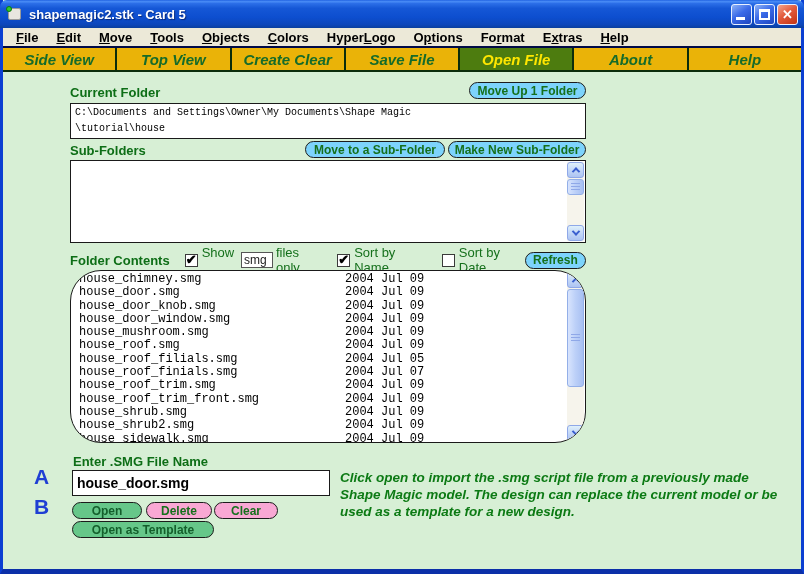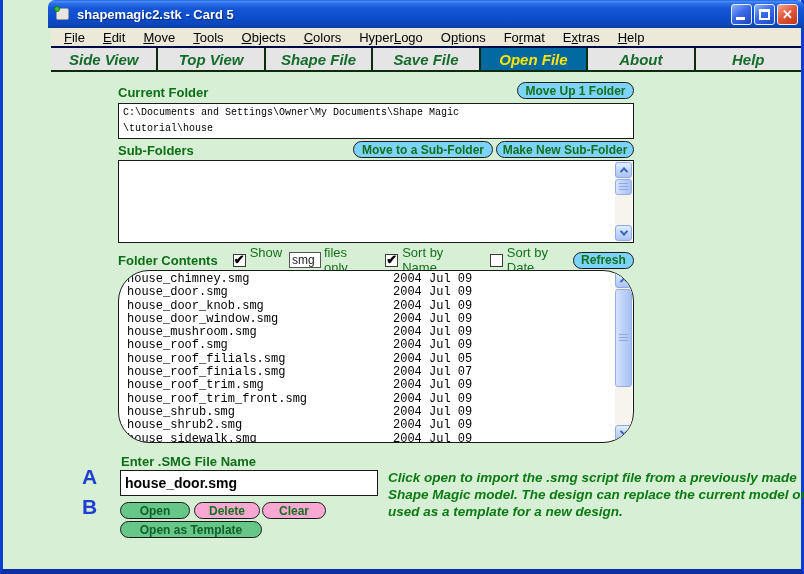--- a/index.html
+++ b/index.html
@@ -2,21 +2,20 @@
 <html><head>
 <meta charset="utf-8">
 <style>
   * { margin:0; padding:0; box-sizing:border-box; }
   body { width:804px; height:574px; font-family:"Liberation Sans", sans-serif; background:#fff; }
 
   .window {
     width:804px; height:574px; position:relative;
     border-left:3px solid #0b3fd2; border-right:3px solid #0b3fd2; border-bottom:5px solid #0b2fa8;
     background:#d7efd5;
-    padding-left:48px;
   }
 
   
   .titlebar {
     height:28px; margin:0 -3px; padding:0 6px;
     background:linear-gradient(180deg,#2163e2 0%,#4a8df6 6%,#2c6fe8 12%,#1557d6 30%,#0d4ecf 62%,#0c46ba 88%,#0a3f9e 100%);
     border-radius:7px 7px 0 0;
     display:flex; align-items:center; gap:6px;
   }
   .app-icon { width:17px; height:16px; position:relative; flex:0 0 auto; }
@@ -29,32 +28,32 @@
   .btn-red  { background:linear-gradient(145deg,#f4a58c 0%,#e25a3c 45%,#c23314 100%); }
   .glyph-min { position:absolute; left:4px; bottom:4px; width:9px; height:3px; background:#fff; }
   .glyph-max { position:absolute; left:4px; top:4px; width:11px; height:11px; border:2px solid #fff; border-top-width:3px; }
   .glyph-close { position:absolute; inset:0; display:flex; align-items:center; justify-content:center; font-size:13px; font-weight:bold; line-height:1; }
 
   
   .menubar {
     height:20px; background:#ece9d8; border-bottom:2px solid #000a46;
     display:flex; align-items:center; padding-left:4px; font-size:13px; color:#000;
   }
-  .menu-item { padding:1px 9px; cursor:default; }
+  .menu-item { padding:1px 9px; cursor:default;font-weight:bold; }
   .menu-item u { text-decoration:underline; }
 
   
   .tabbar { height:24px; display:flex; border-bottom:2px solid #0b2d0b; background:#8fd795; }
   .tab {
     flex:1 1 0; display:flex; align-items:center; justify-content:center;
     font-size:15px; font-style:italic; font-weight:bold; color:#156b2a;
-    background:#e5e5e5; border-right:2px solid #0b2d0b; cursor:default; white-space:nowrap;
+    background:#eab308; border-right:2px solid #0b2d0b; cursor:default; white-space:nowrap;
   }
   .tab:last-child { border-right:none; }
-  .tab.active { background:#0369a1; color:#ffe600; }
+  .tab.active { background:#4d7c0f; color:#ffe600; }
 
   
   .content { position:relative; height:352px; background:#d7efd5; font-size:13px; }
   .sec-label { position:absolute; font-weight:bold; font-size:13px; color:#0d6e16; white-space:nowrap; }
 
   .pill {
     position:absolute; height:17px; border:1.5px solid #1c1c1c; border-radius:9px;
     background:#7dd3fc; color:#15701c; font-weight:bold; font-size:12px;
     display:flex; align-items:center; justify-content:center; white-space:nowrap; cursor:pointer;
     font-family:"Liberation Sans", sans-serif; padding:0 4px;
@@ -130,21 +129,21 @@
       <span class="menu-item">Hyper<u>L</u>ogo</span>
       <span class="menu-item">O<u>p</u>tions</span>
       <span class="menu-item">Fo<u>r</u>mat</span>
       <span class="menu-item">E<u>x</u>tras</span>
       <span class="menu-item"><u>H</u>elp</span>
     </div>
 
   <div class="tabbar">
       <div class="tab">Side View</div>
       <div class="tab">Top View</div>
-      <div class="tab">Shape File</div>
+      <div class="tab">Create Clear</div>
       <div class="tab">Save File</div>
       <div class="tab active">Open File</div>
       <div class="tab">About</div>
       <div class="tab">Help</div>
     </div>
 
   <div class="content">
 
     <div class="sec-label" style="left:67px; top:13px;">Current Folder</div>
     <div class="pill" style="left:466px; top:10px; width:117px;">Move Up 1 Folder</div>

